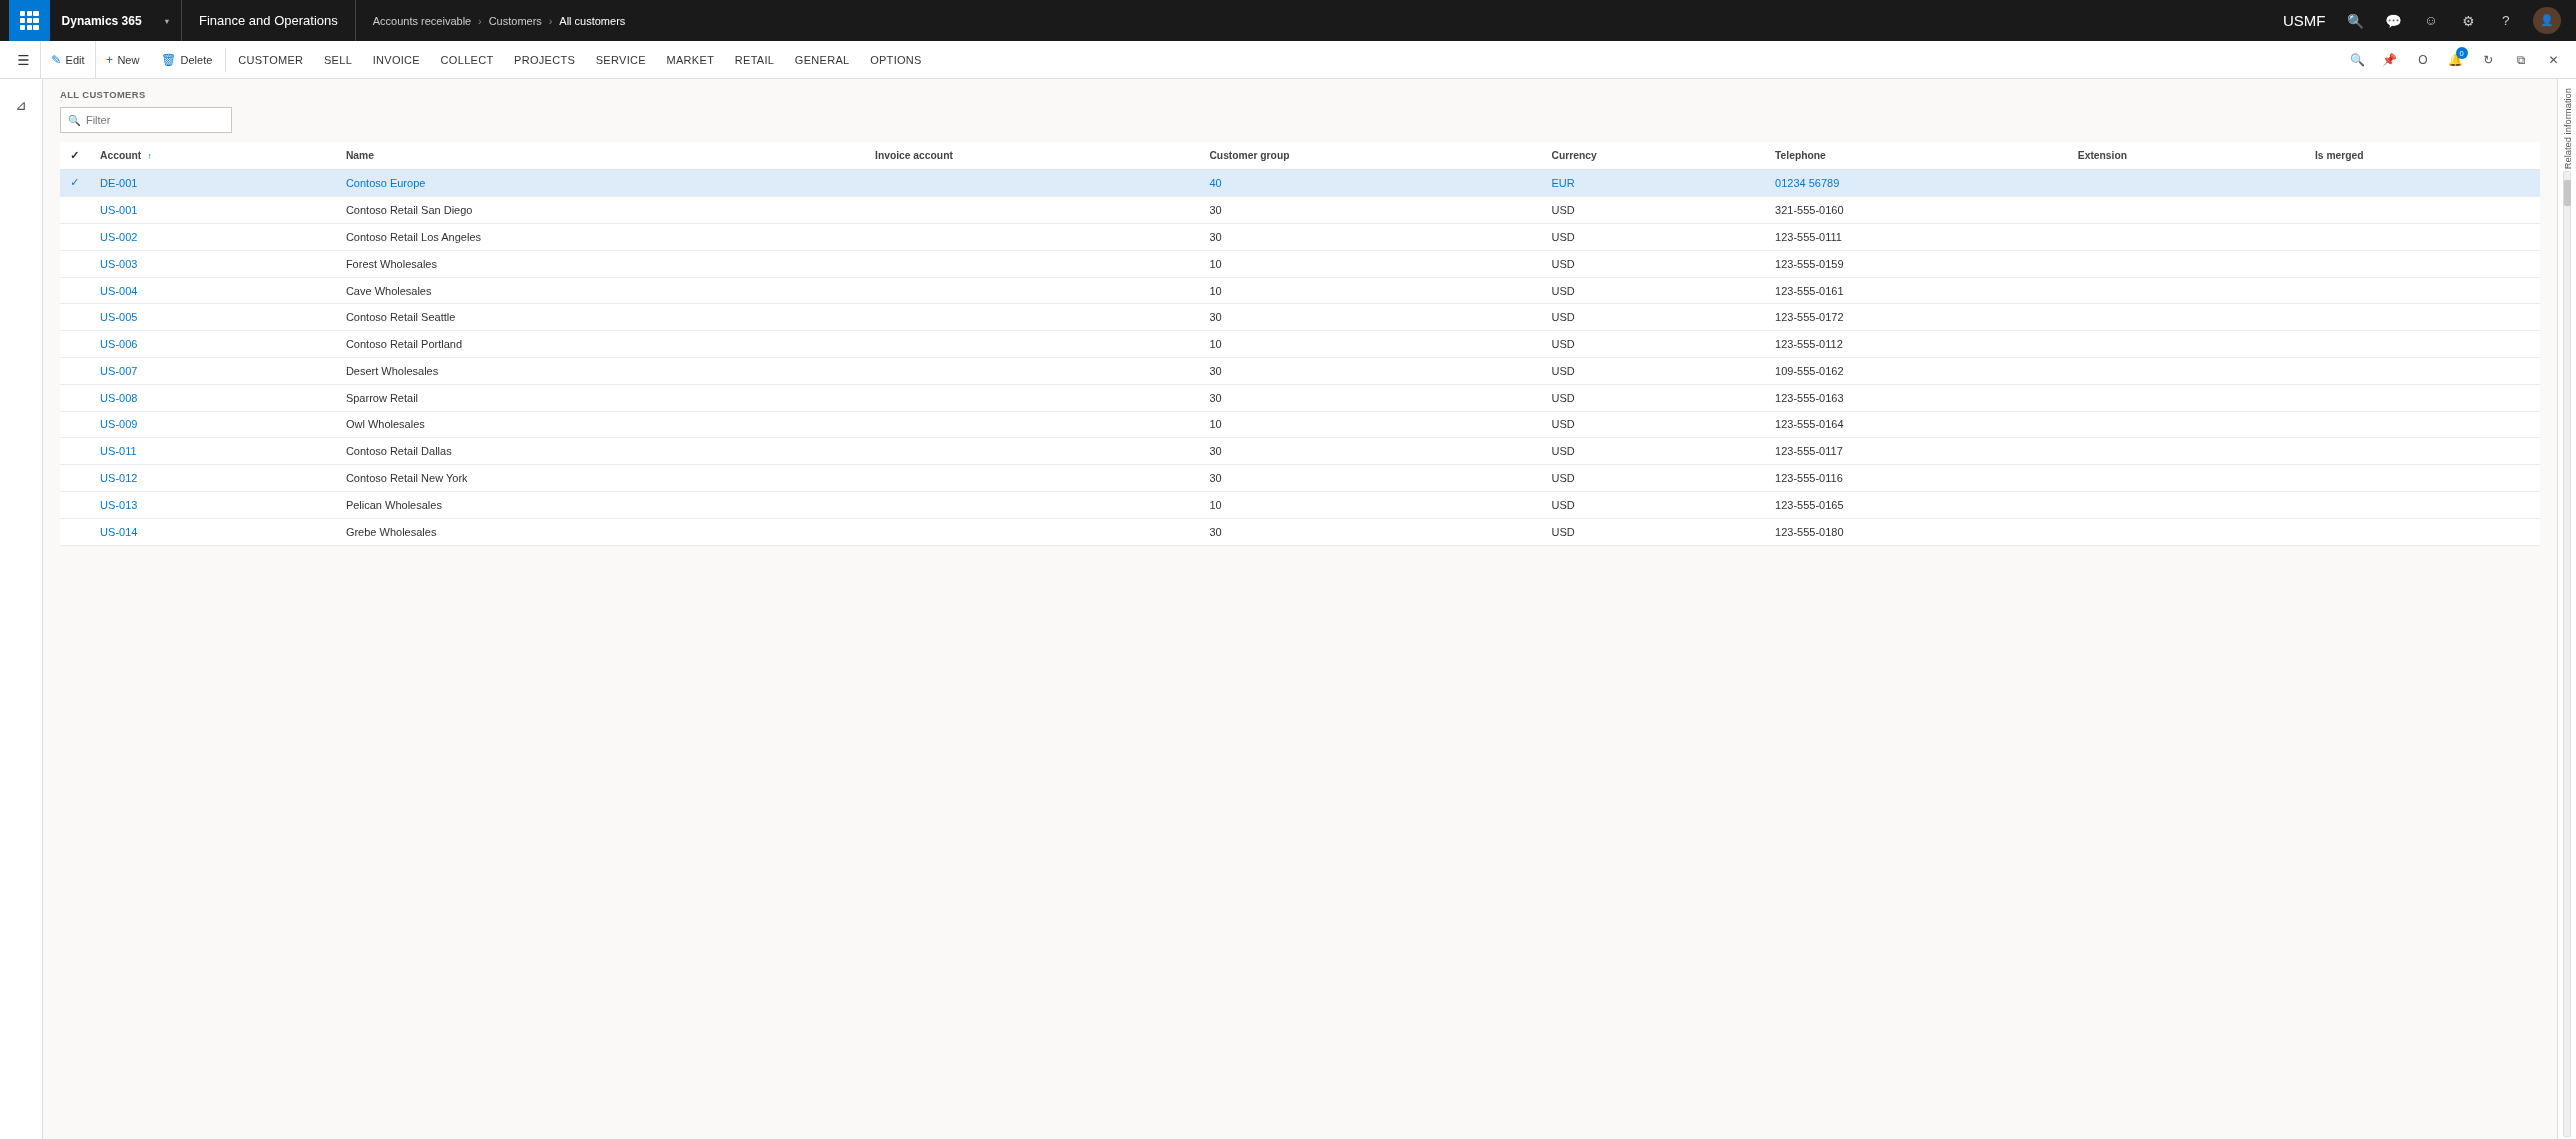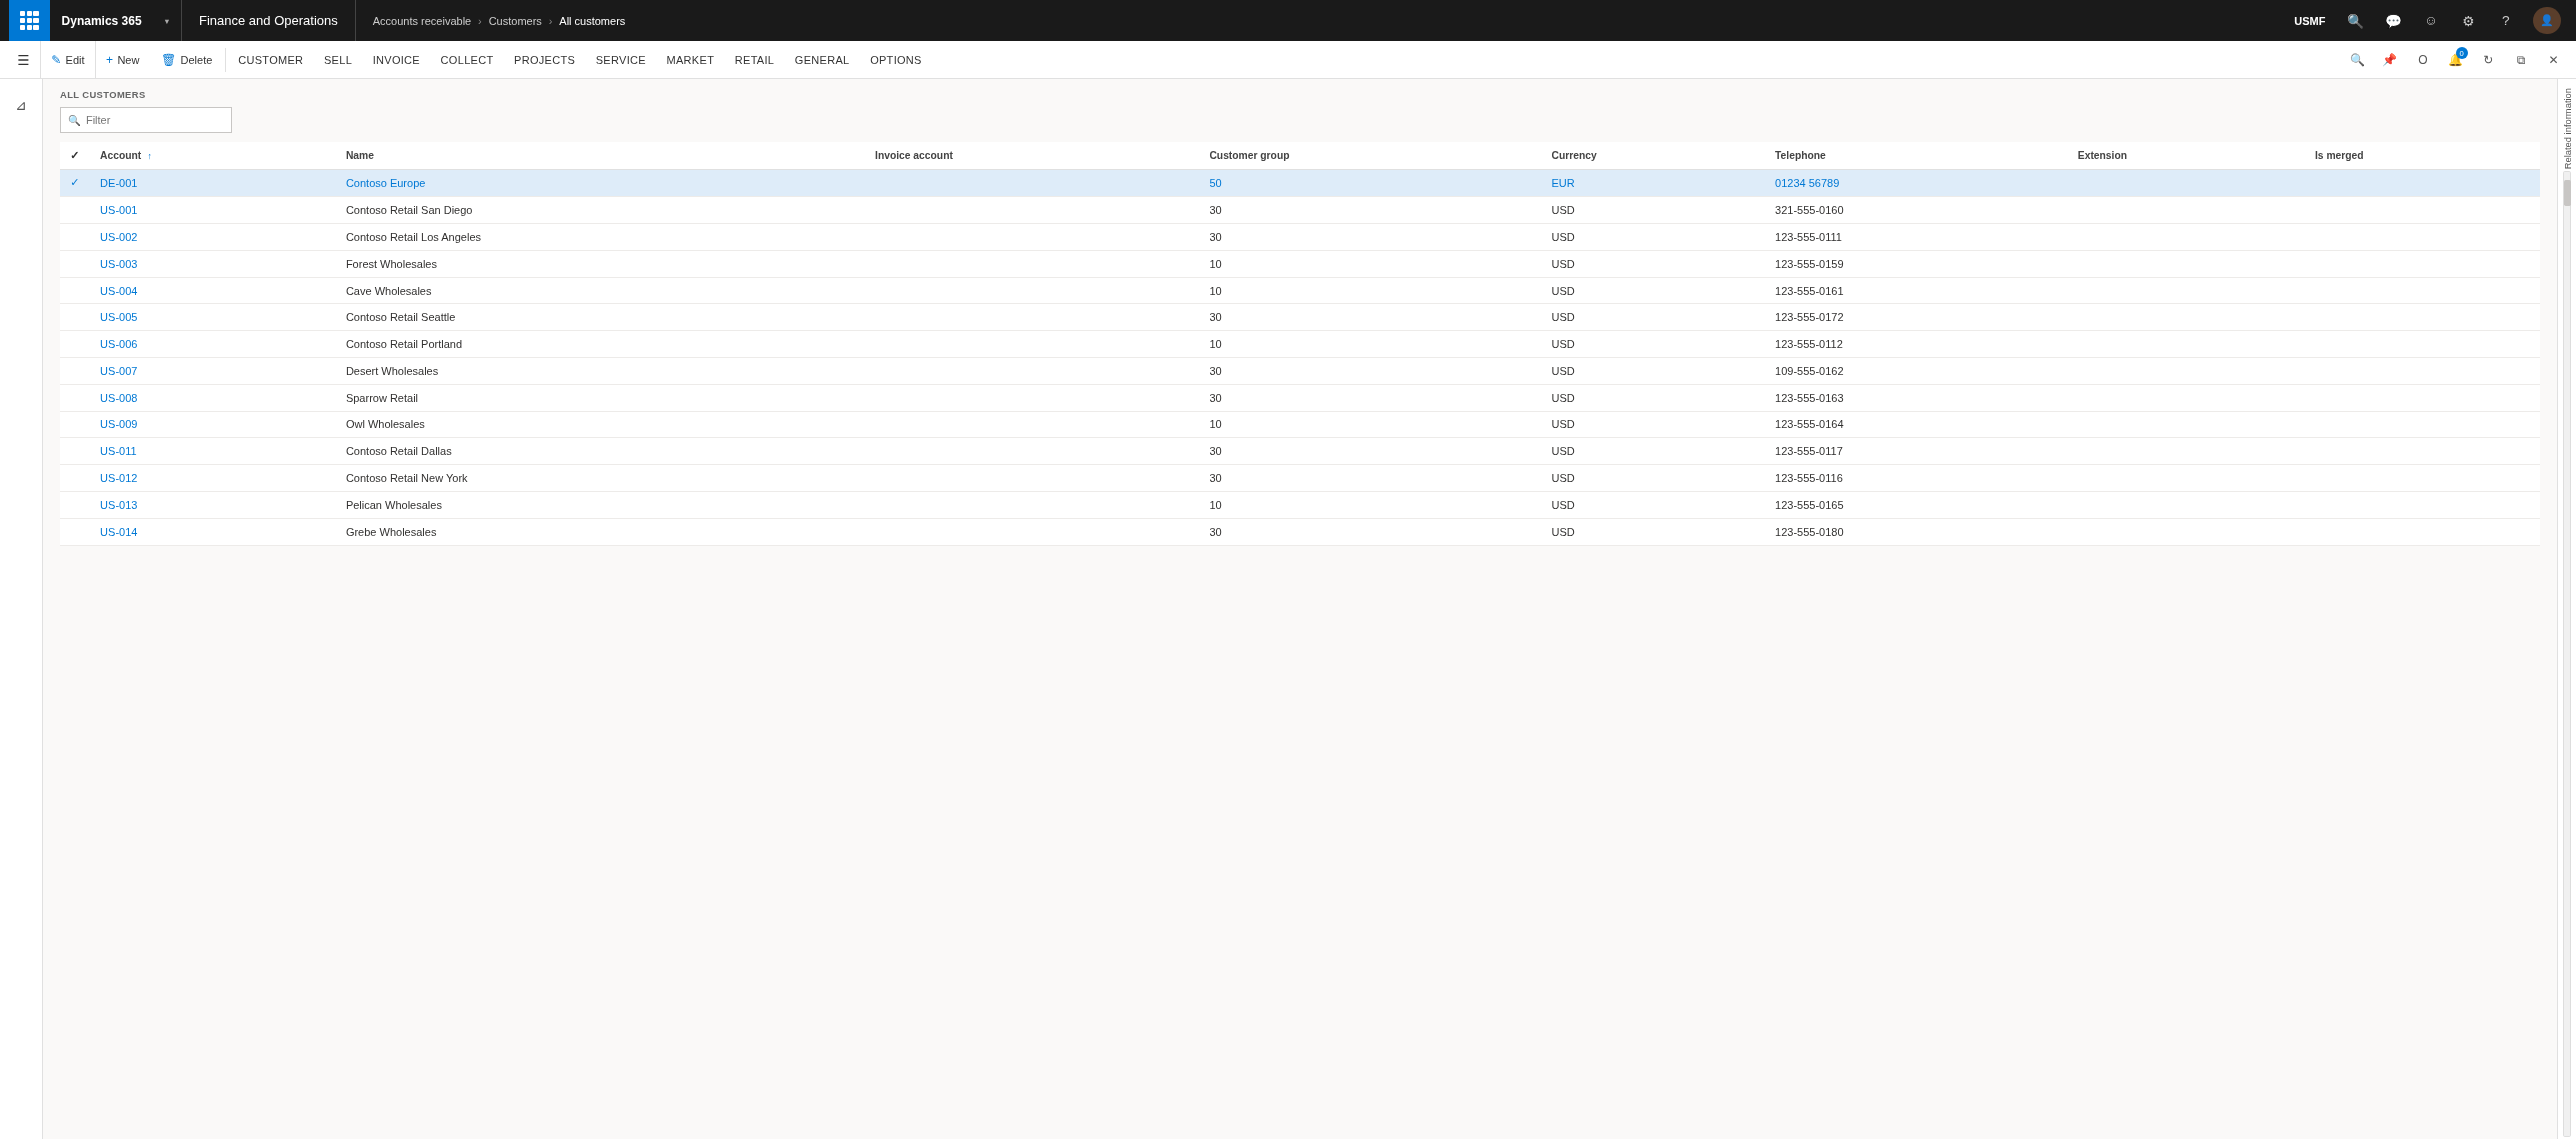--- a/index.html
+++ b/index.html
@@ -50,22 +50,22 @@
       gap: 6.9px;
       font-size: 11px;
       color: #ccc;
     }
     .breadcrumb-sep { color: #888; }
     .breadcrumb-current { color: #fff; }
     .top-nav-right {
       display: flex; align-items: center; gap: 3.4px;
     }
     .top-nav-company {
-      font-size: 11px;
-      font-weight: 700;
+      font-size: 15px;
+      font-weight: 400;
       padding: 0 10.3px;
       color: #fff;
     }
     .nav-icon-btn {
       width: 34px; height: 41px;
       display: flex; align-items: center; justify-content: center;
       cursor: pointer;
       color: #ccc;
       font-size: 13.7px;
       border: none; background: none;
@@ -383,21 +383,21 @@
             <th>Extension</th>
             <th>Is merged</th>
           </tr>
         </thead>
         <tbody id="table-body">
         <tr class="selected">
               <td><span>✓</span></td>
               <td class="link-cell selected-link"><a href="#">DE-001</a></td>
               <td style="color: rgb(0, 120, 212);">Contoso Europe</td>
               <td></td>
-              <td style="color: rgb(0, 120, 212);">50</td>
+              <td style="color: rgb(0, 120, 212);">40</td>
               <td style="color: rgb(0, 120, 212);">EUR</td>
               <td>01234 56789</td>
               <td></td>
               <td></td>
             </tr>
             <tr>
               <td></td>
               <td class="link-cell"><a href="#">US-001</a></td>
               <td>Contoso Retail San Diego</td>
               <td></td>

